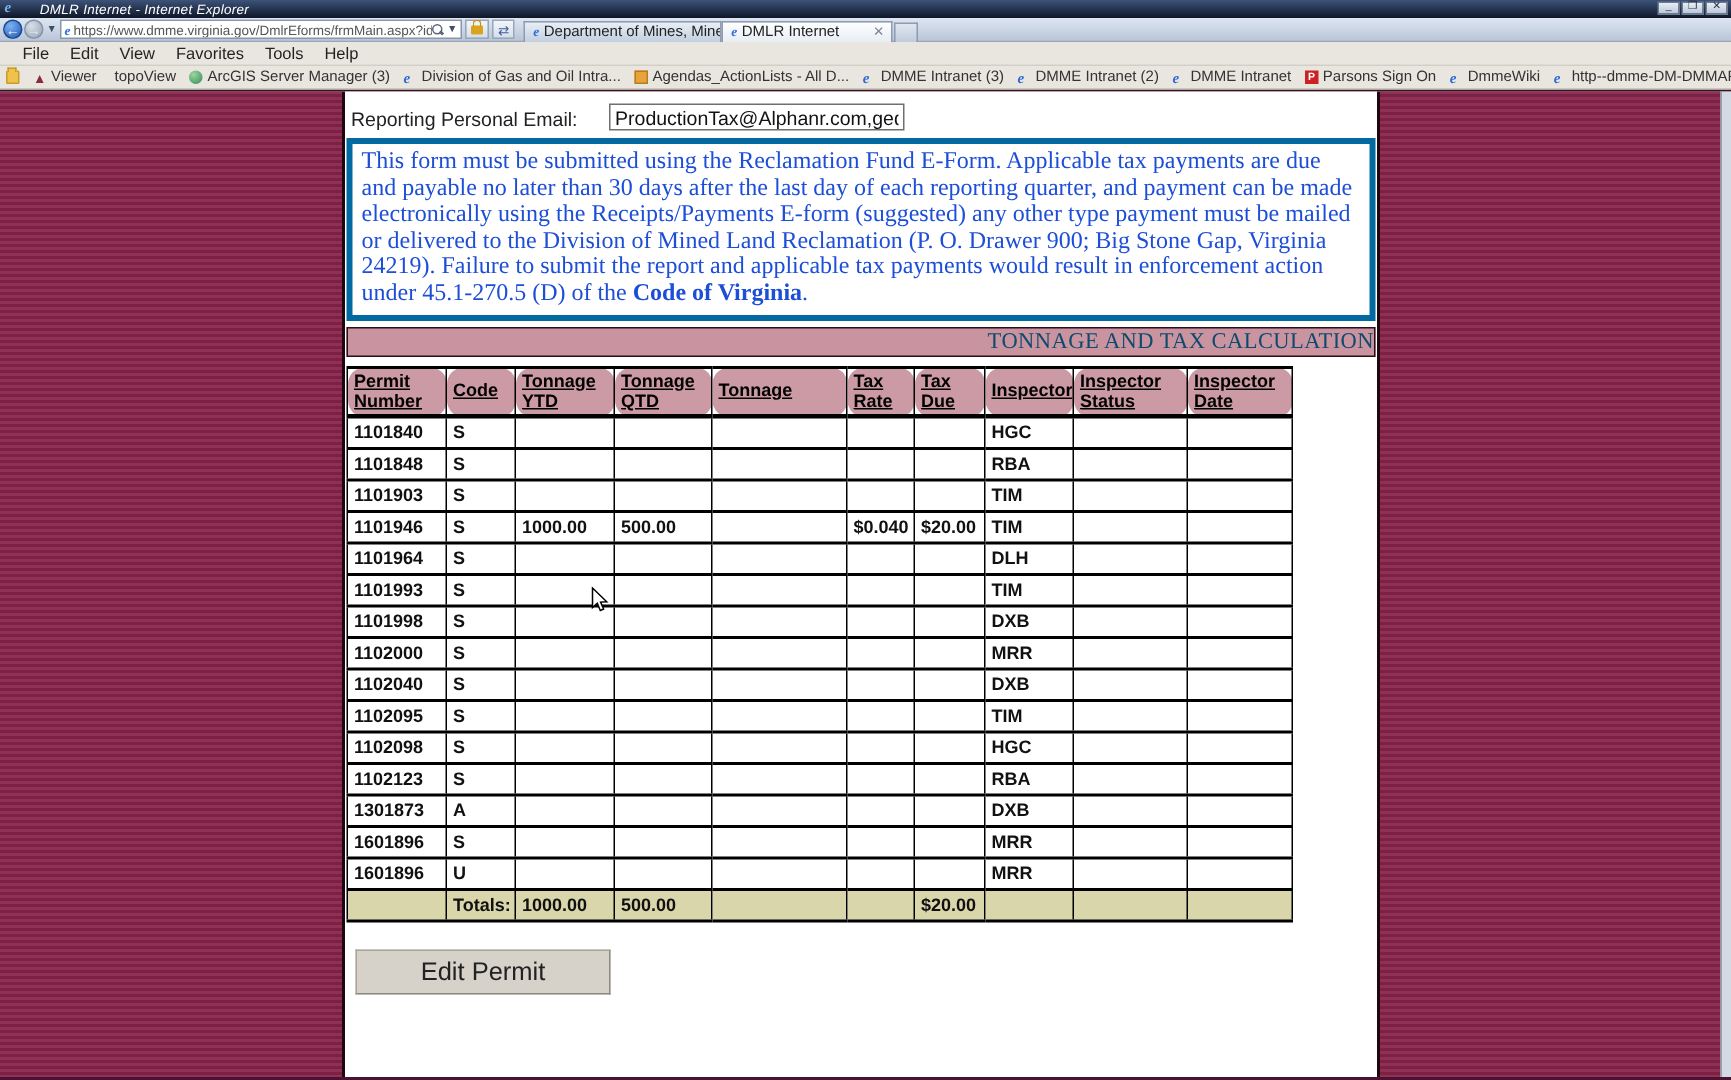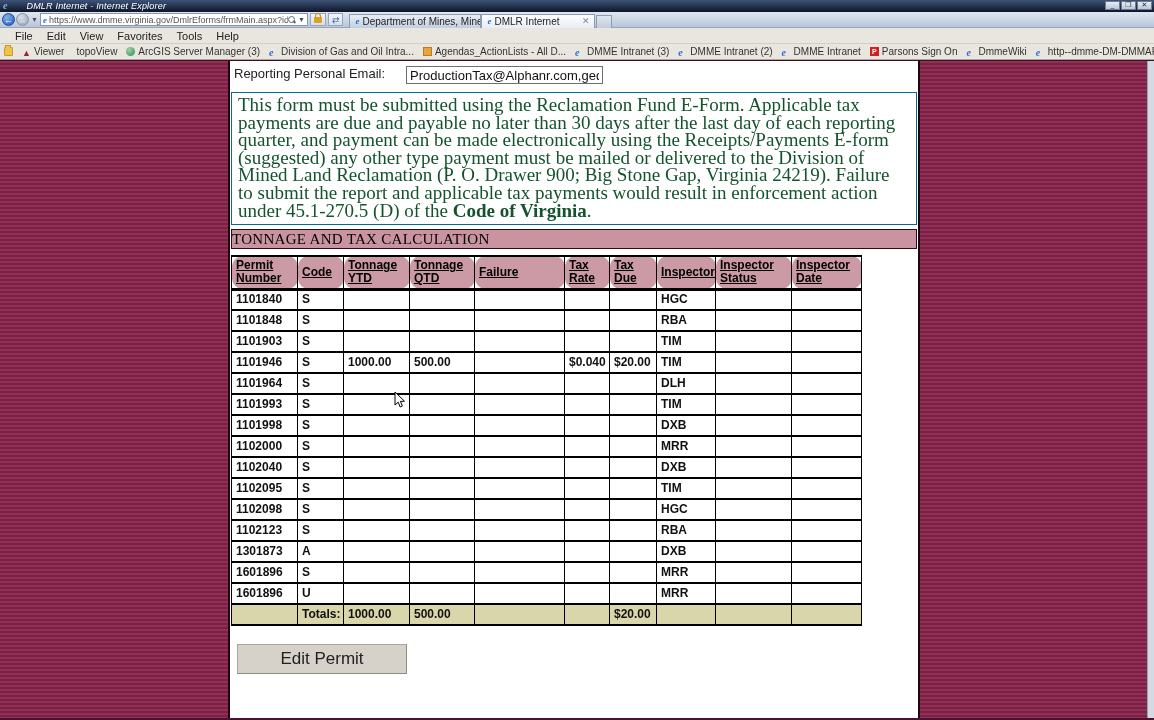--- a/index.html
+++ b/index.html
@@ -89,29 +89,29 @@
     border-top:1px solid #3c0e24; }
   .viewport::after { content:""; position:absolute; left:0; right:0; bottom:0;
     height:2px; background:#4a1230; }
   .scrollbar { position:absolute; top:0; right:0; width:7px; bottom:0;
     background:#d4dae3; border-left:1px solid #96a0ae; }
 
   
   .page { position:absolute; top:0; left:228px; width:692px; height:100%;
     background:#fff; border-left:2px solid #20060f; border-right:2px solid #20060f;
     padding:0 1px; }
-  .email-row { display:flex; align-items:flex-start; gap:21px; padding:5px 0 0 3px; height:26px; }
+  .email-row { display:flex; align-items:flex-end; gap:21px; padding:5px 0 0 3px; height:26px; }
   .email-label { font-size:13px; color:#222; }
   .email-input { width:197px; height:18px; border:1px solid #6f6f6f; font-size:13px;
     padding:0 3px; font-family:"Liberation Sans",sans-serif; color:#111; }
-  .notice { margin:5px 0 0 0; border:1px solid #0369a1; padding:3px 8px 5px 6px;
-    font-family:"Liberation Serif",serif; font-size:19px; line-height:17.6px; color:#14532d; }
+  .notice { margin:5px 0 0 0; border:4px solid #0369a1; padding:3px 8px 5px 6px;
+    font-family:"Liberation Serif",serif; font-size:16px; line-height:17.6px; color:#1d4ed8; }
   .band { margin:4px 0 0 0; height:20px; background:#c9939f; border:1px solid #2a0d16;
-    text-align:left; font-family:"Liberation Serif",serif; font-size:15px;
-    line-height:19px; color:#000000; letter-spacing:.3px; }
+    text-align:right; font-family:"Liberation Serif",serif; font-size:15px;
+    line-height:19px; color:#0c4a6e; letter-spacing:.3px; }
 
   
   table.tax { border-collapse:collapse; table-layout:fixed; width:630px; margin:6px 0 0 0;
     font-size:12px; }
   table.tax th, table.tax td { border:solid #000; border-width:2px 1px; padding:1px 4px;
     text-align:left; vertical-align:middle; overflow:hidden; }
   table.tax thead th { background:#cc9aa5; font-weight:bold; height:33px;
     border-bottom-width:3px; line-height:13px;border-radius:11px; }
   table.tax thead th span { text-decoration:underline; }
   table.tax tbody td { font-weight:bold; height:21px; color:#111; line-height:13px; }
@@ -261,21 +261,21 @@
             <col style="width:59px">
             <col style="width:76px">
           <col style="width:70px">
         </colgroup>
         <thead>
             <tr id="thead-row">
               <th><span>Permit Number</span></th>
               <th><span>Code</span></th>
               <th><span>Tonnage YTD</span></th>
               <th><span>Tonnage QTD</span></th>
-              <th><span>Failure</span></th>
+              <th><span>Tonnage</span></th>
               <th><span>Tax Rate</span></th>
               <th><span>Tax Due</span></th>
               <th><span>Inspector</span></th>
               <th><span>Inspector Status</span></th>
               <th><span>Inspector Date</span></th>
             </tr>
           </thead>
         <tbody id="tbody-rows">
             <tr>
               <td>1101840</td>

